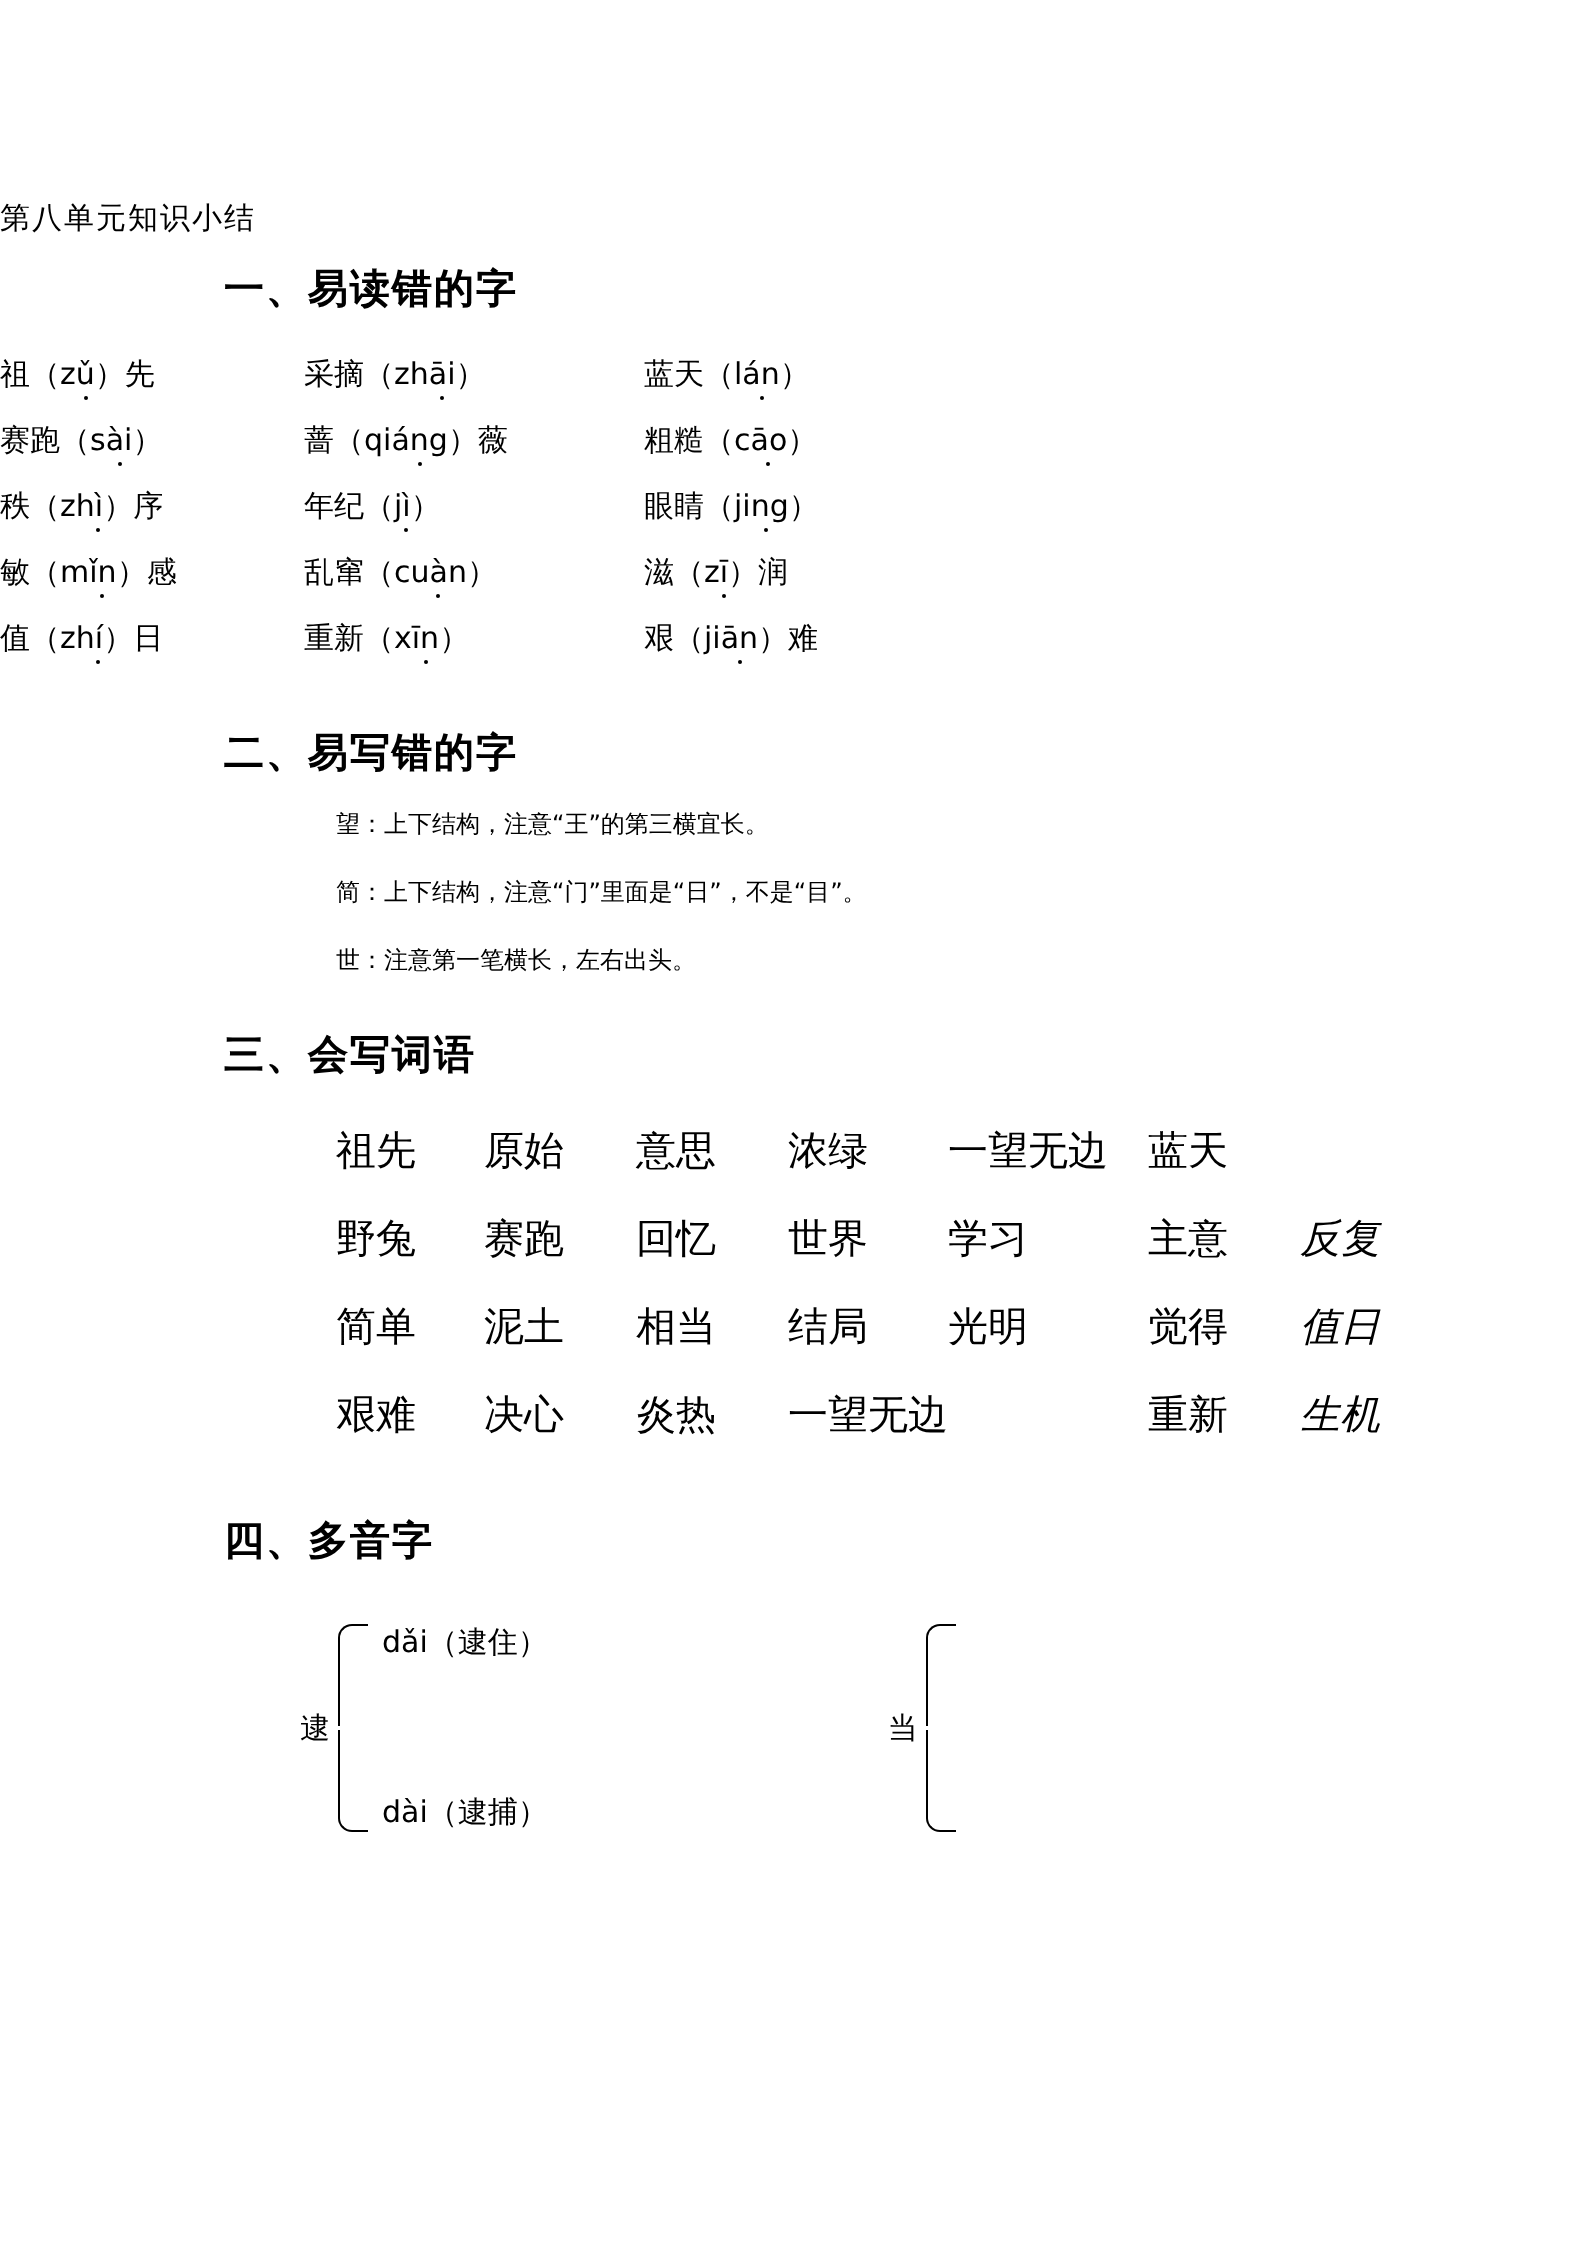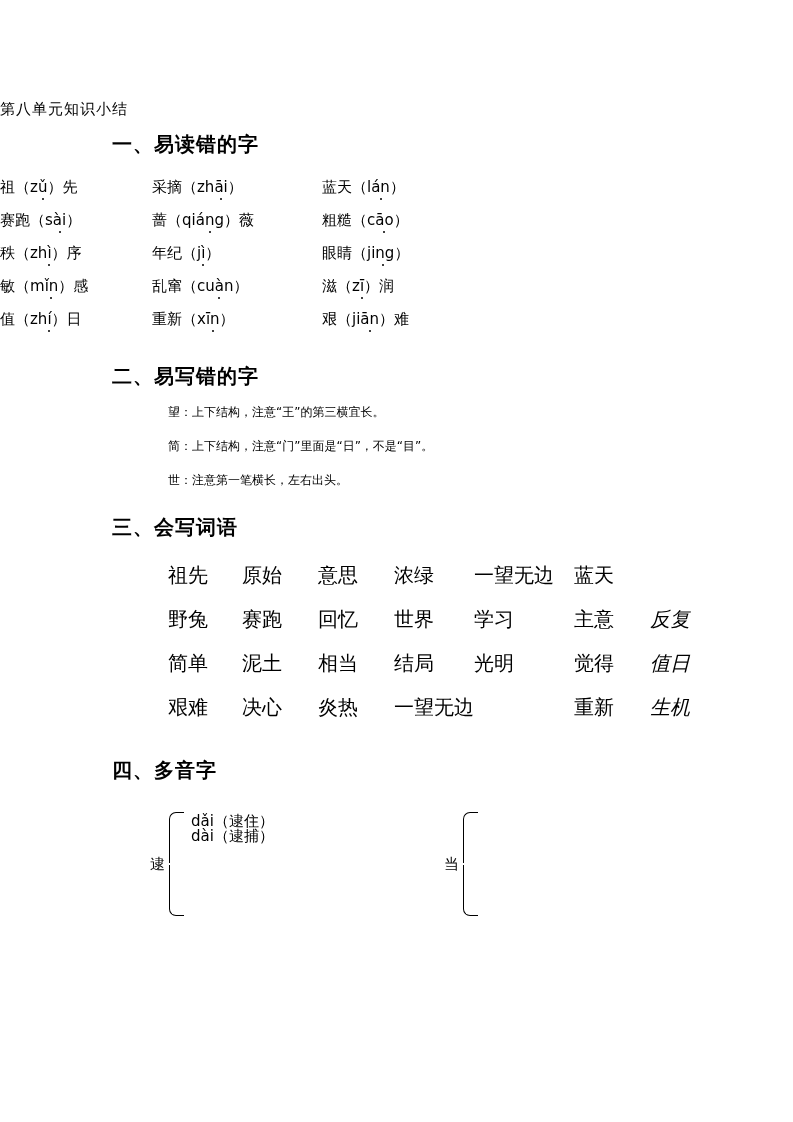--- a/index.html
+++ b/index.html
@@ -130,21 +130,21 @@
     border-top-left-radius: 7px;
   }
   .brace::after {
     bottom: 0;
     border-bottom: 1px solid #000;
     border-bottom-left-radius: 7px;
   }
   .poly-items {
     display: flex;
     flex-direction: column;
-    justify-content: flex-start;
+    justify-content: space-between;
     height: 104px;
     padding: 2px 0;
     box-sizing: border-box;
   }
   .poly-items span {
     line-height: 1;
     white-space: nowrap;
   }
 </style>
 </head>

